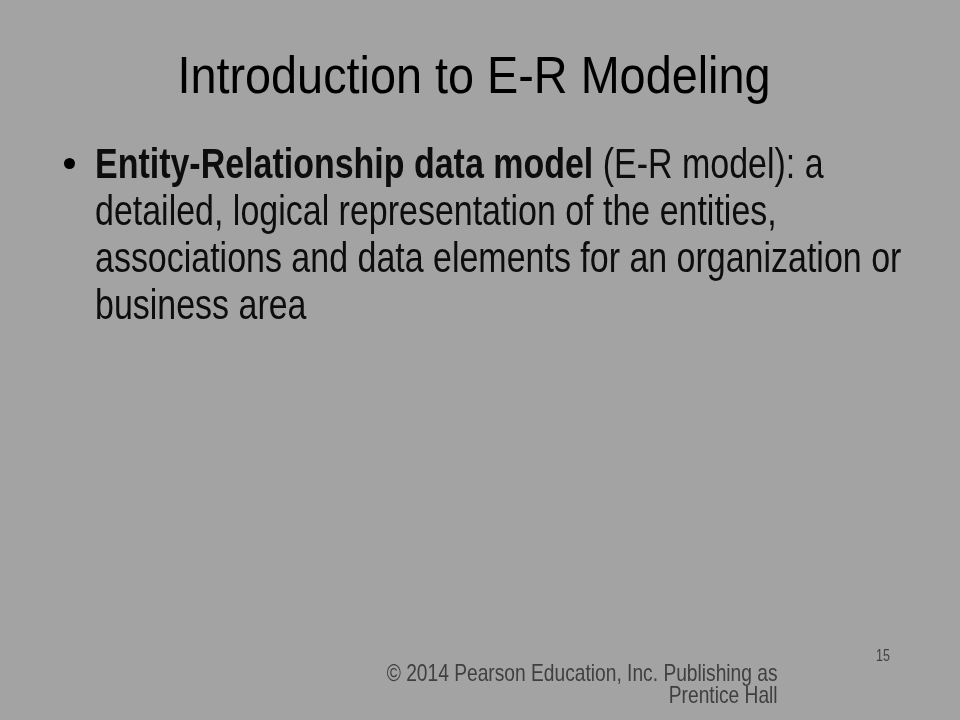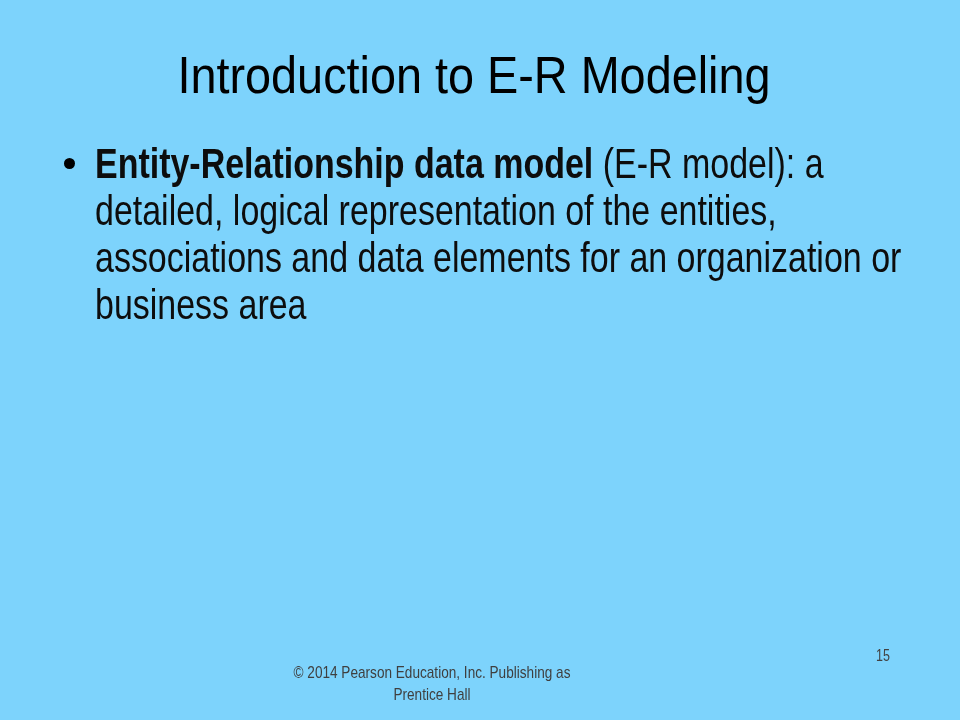--- a/index.html
+++ b/index.html
@@ -4,21 +4,21 @@
 <style>
   html, body {
     margin: 0;
     padding: 0;
     background: #ffffff;
   }
   .slide {
     position: relative;
     width: 960px;
     height: 720px;
-    background: #7dd3fc;
+    background: #a3a3a3;
     overflow: hidden;
     font-family: "Liberation Sans", sans-serif;
     color: #000000;
   }
   
   .title {
     position: absolute;
     top: 45px;
     left: 0;
     width: 948px;
@@ -61,22 +61,22 @@
   }
   .bline b {
     font-weight: 700;
   }
   
   .footer {
     position: absolute;
     top: 662px;
     left: 0;
     width: 864px;
-    text-align: center;
-    font-size: 17px;
+    text-align: right;
+    font-size: 24px;
     line-height: 21.5px;
     color: #3f3f3f;
   }
   .fscale {
     transform: scaleX(0.80);
     transform-origin: 50% 0;
   }
   
   .pagenum {
     position: absolute;

